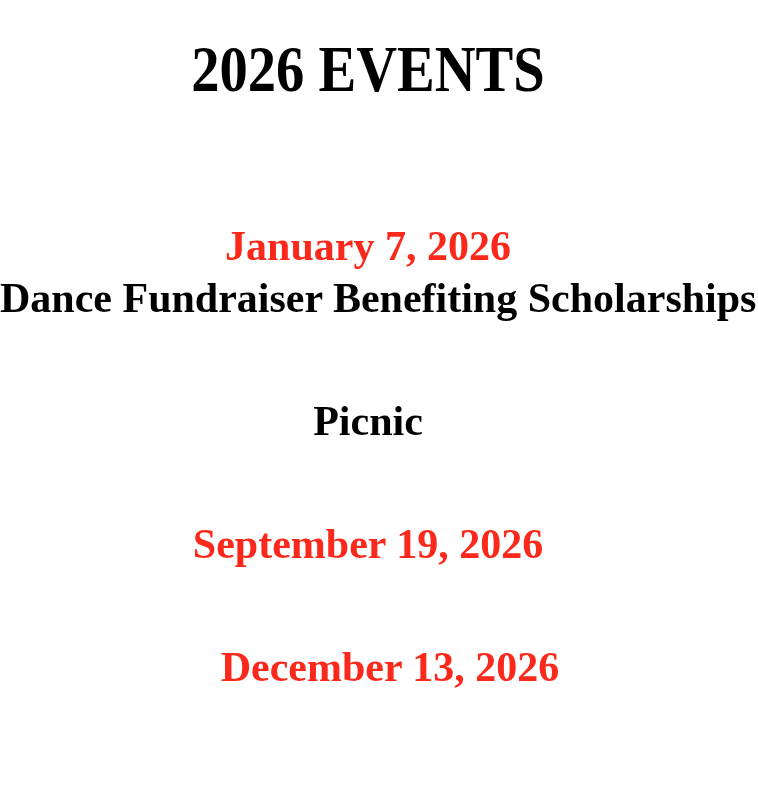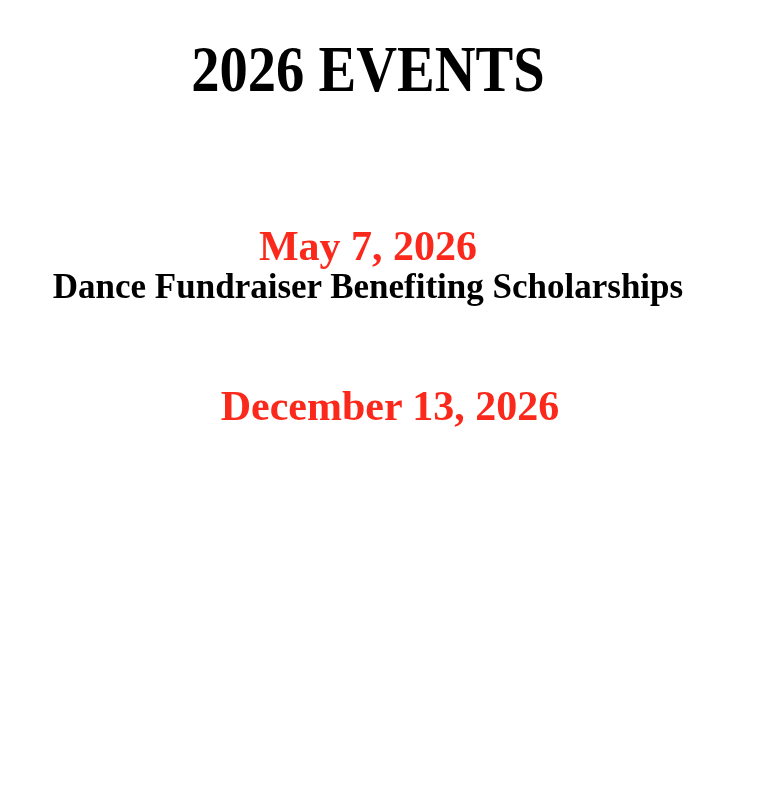--- a/index.html
+++ b/index.html
@@ -38,45 +38,47 @@
     margin-bottom: 0;
     padding-left: 44px;
   }
   .event-date {
     font-size: 42px;
     line-height: 1;
     color: #fa291b;
     white-space: nowrap;
   }
   .event-desc {
-    font-size: 35px;
+    font-size: 42px;
     line-height: 1;
-    margin-top: 2px;
+    margin-top: 10px;
     color: #000000;
     white-space: nowrap;
   }
 </style>
 </head>
 <body>
 
 <div class="content">
 
   <h1 class="page-title">2026 EVENTS</h1>
 
   <div class="events">
 
     <div class="event">
-      <div class="event-date">May 7, 2026</div>
+      <div class="event-date">January 7, 2026</div>
       <div class="event-desc">Dance Fundraiser Benefiting Scholarships</div>
     </div>
 
     <div class="event">
+      <div class="event-desc">Picnic</div>
     </div>
 
     <div class="event">
+      <div class="event-date">September 19, 2026</div>
     </div>
 
     <div class="event">
       <div class="event-date">December 13, 2026</div>
     </div>
 
   </div>
 </div>
 
 </body></html>

